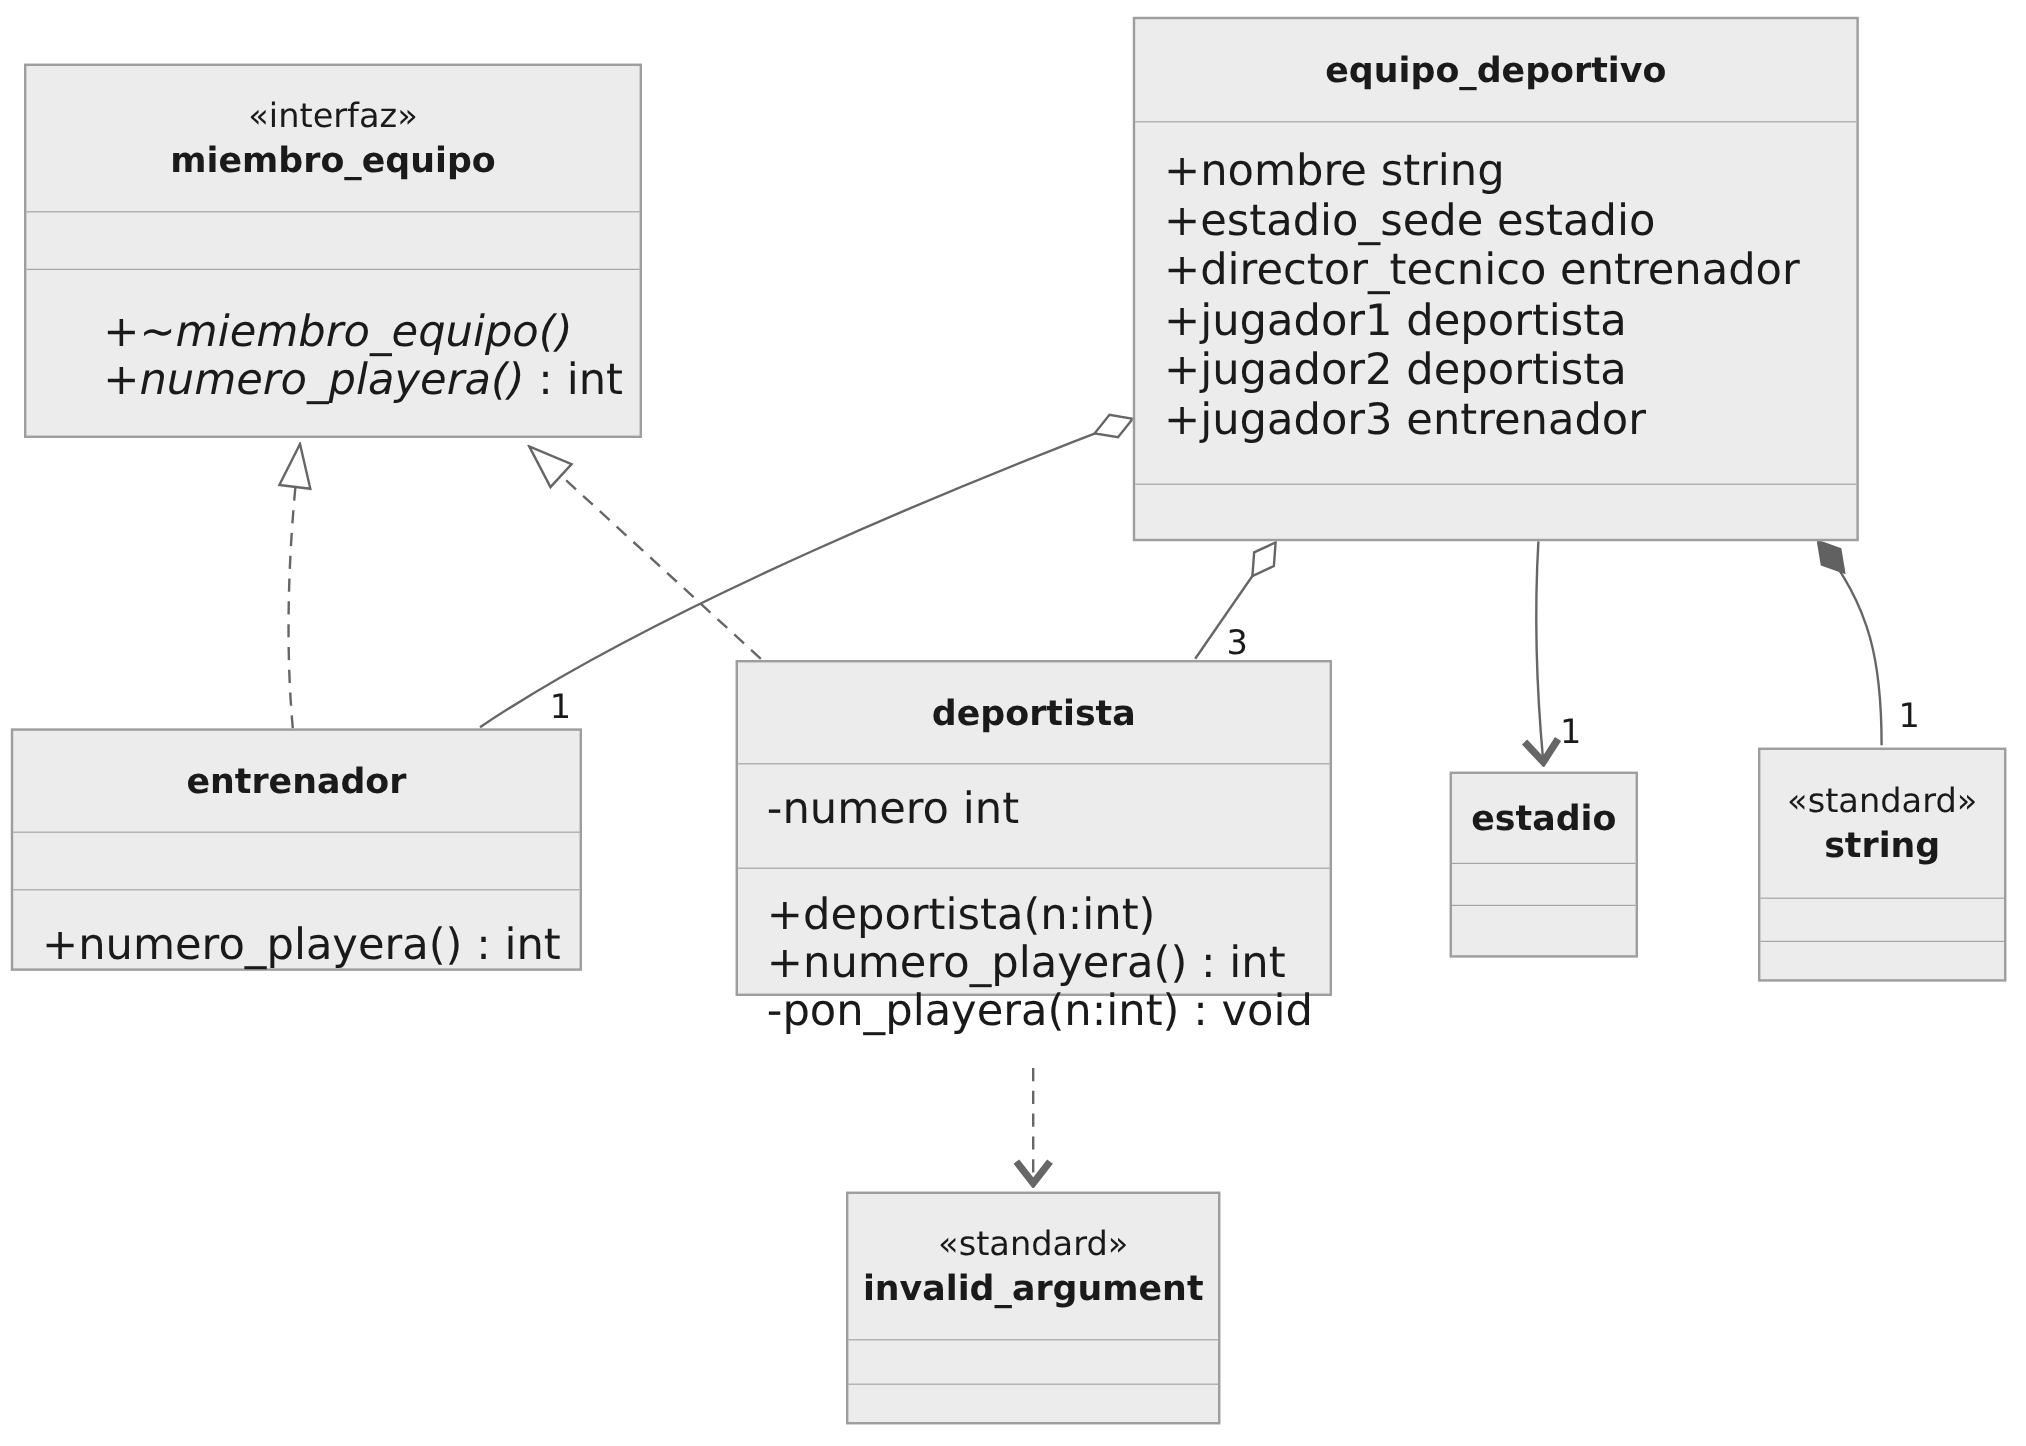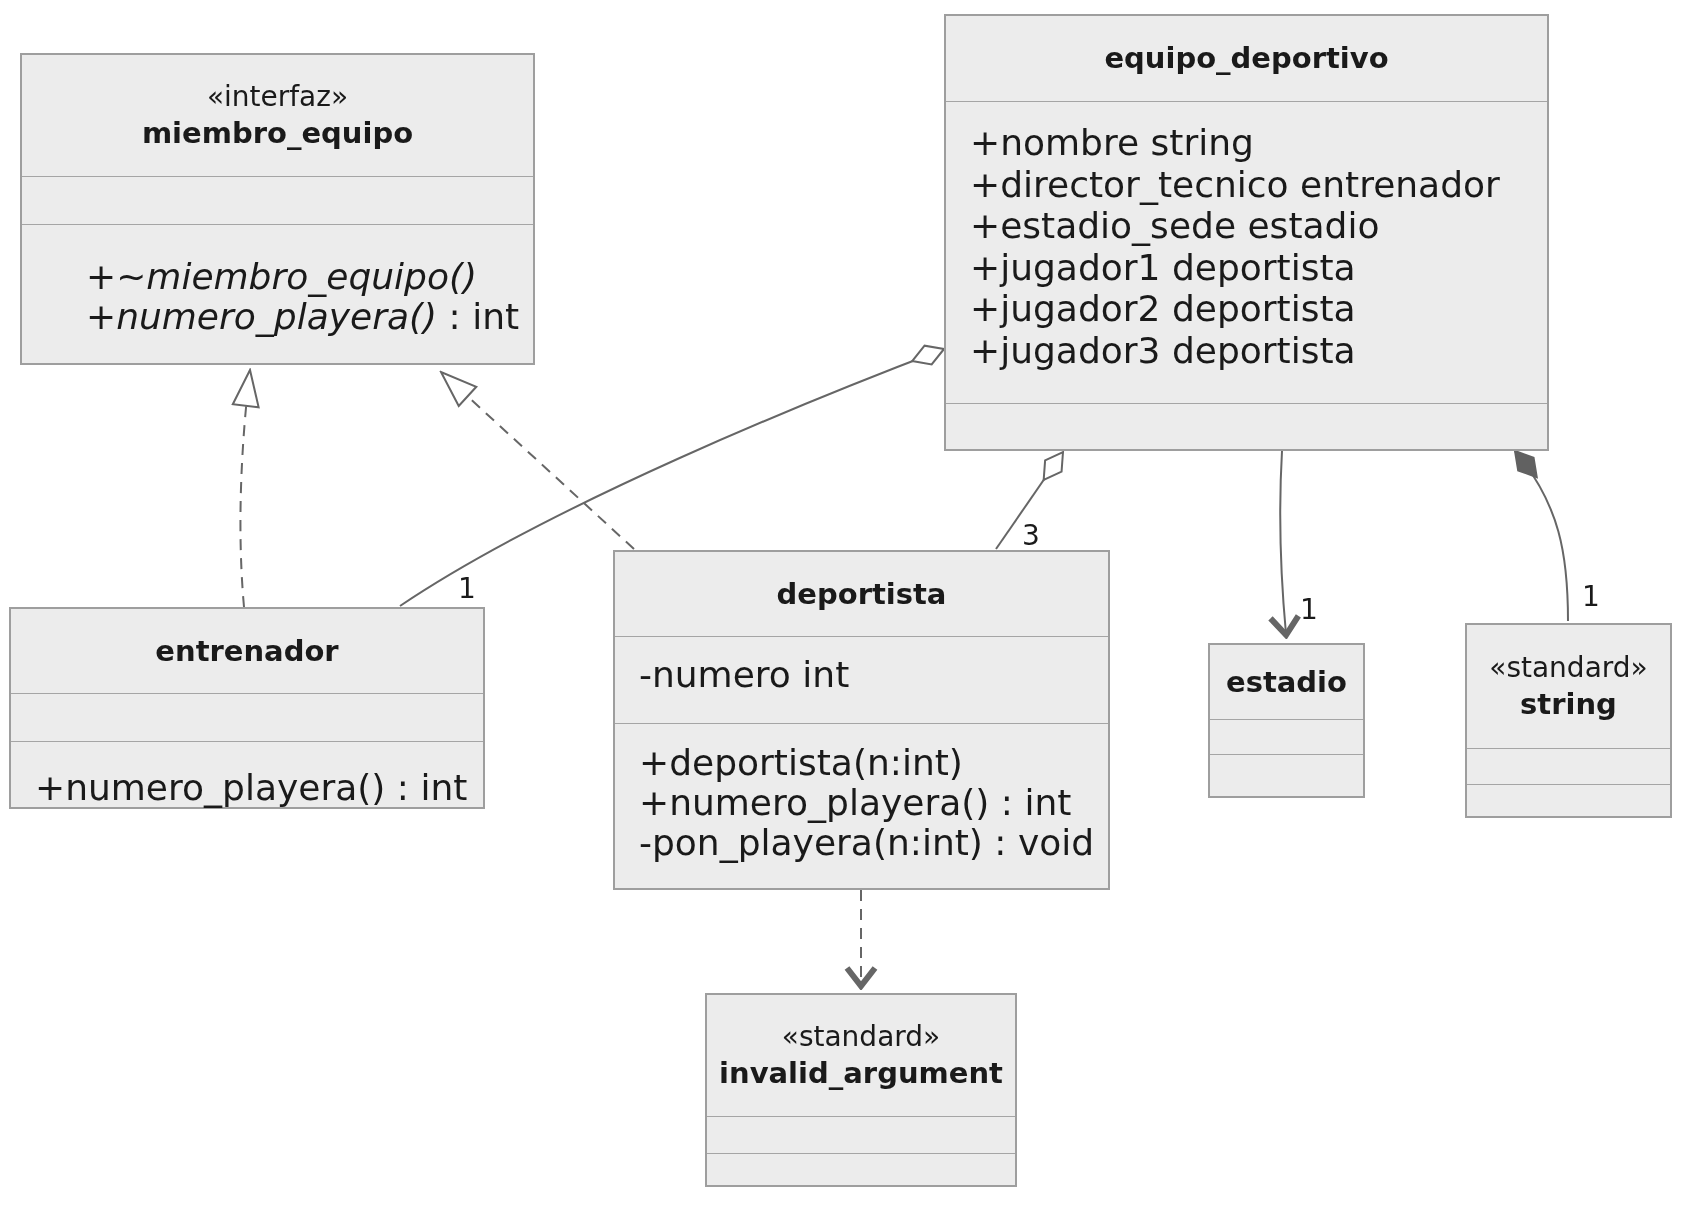--- a/index.html
+++ b/index.html
@@ -70,40 +70,40 @@
       <div class="line"><span class="it">+numero_playera()</span><span> : int</span></div>
     </div>
   </div>
 
   <div class="cls" style="left:944px;top:14px;width:605px;height:437px">
     <div class="hd" style="height:86px">
       <div class="title">equipo_deportivo</div>
     </div>
     <div class="sec body" style="height:302px;padding-top:20px;line-height:41.5px">
       <div class="line">+nombre string</div>
+      <div class="line">+estadio_sede estadio</div>
       <div class="line">+director_tecnico entrenador</div>
-      <div class="line">+estadio_sede estadio</div>
       <div class="line">+jugador1 deportista</div>
       <div class="line">+jugador2 deportista</div>
-      <div class="line">+jugador3 deportista</div>
+      <div class="line">+jugador3 entrenador</div>
     </div>
     <div class="sec last"></div>
   </div>
 
   <div class="cls" style="left:9px;top:607px;width:476px;height:202px">
     <div class="hd" style="height:85px">
       <div class="title">entrenador</div>
     </div>
     <div class="sec" style="height:48px"></div>
     <div class="sec last body" style="padding-top:26px;line-height:40px">
       <div class="line">+numero_playera() : int</div>
     </div>
   </div>
 
-  <div class="cls" style="left:613px;top:550px;width:497px;height:340px">
+  <div class="cls" style="left:613px;top:550px;width:497px;height:280px">
     <div class="hd" style="height:85px">
       <div class="title">deportista</div>
     </div>
     <div class="sec body" style="height:87px;padding-top:18px;line-height:40px">
       <div class="line">-numero int</div>
     </div>
     <div class="sec last body" style="padding-top:19px;line-height:40px">
       <div class="line">+deportista(n:int)</div>
       <div class="line">+numero_playera() : int</div>
       <div class="line">-pon_playera(n:int) : void</div>

